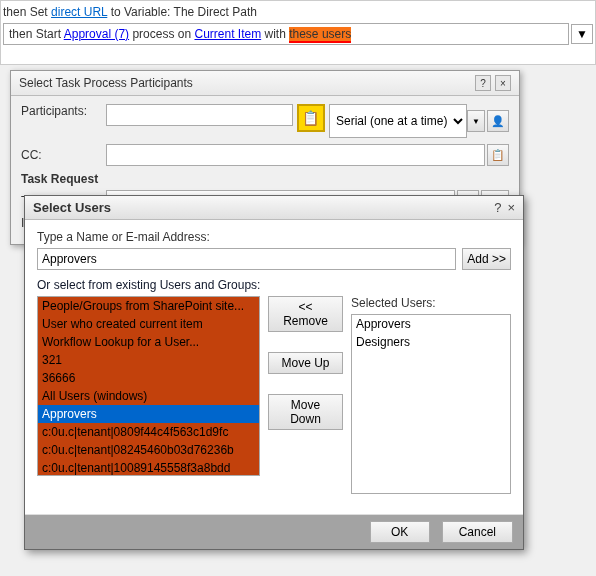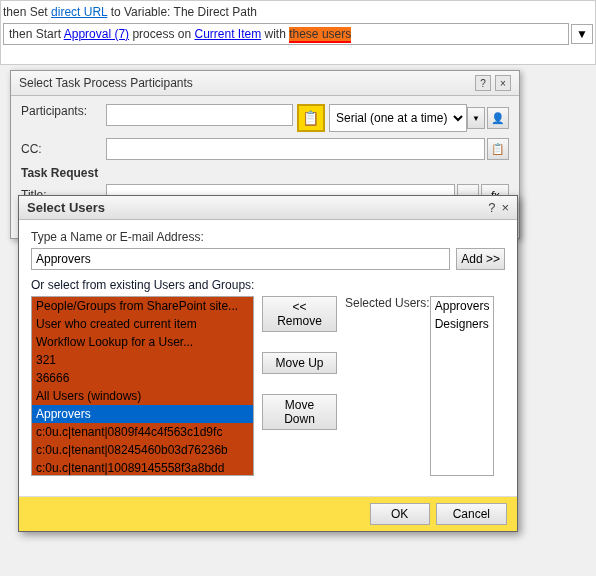--- a/index.html
+++ b/index.html
@@ -145,21 +145,21 @@
       background: #ffd700;
       border: 2px solid #c8a000;
       display: flex;
       align-items: center;
       justify-content: center;
       cursor: pointer;
       margin: 0 4px;
       font-size: 14px;
     }
     .serial-select {
-      height: 28px;
+      height: 34px;
       border: 1px solid #aaa;
       background: white;
       font-size: 12px;
       padding: 0 2px;
       min-width: 130px;
     }
     .serial-dropdown-btn {
       width: 18px;
       height: 22px;
       border: 1px solid #aaa;
@@ -222,21 +222,21 @@
     .instructions-label {
       width: 85px;
       font-size: 12px;
       color: #333;
     }
 
     
     .inner-dialog {
       position: absolute;
       top: 195px;
-      left: 18px;
+      left: 24px;
       width: 500px;
       background: white;
       border: 1px solid #666;
       box-shadow: 3px 3px 8px rgba(0,0,0,0.4);
     }
     .inner-titlebar {
       background: linear-gradient(to bottom, #f8f8f8, #e0e0e0);
       border-bottom: 1px solid #bbb;
       padding: 4px 8px;
       display: flex;
@@ -325,40 +325,41 @@
       border: 1px solid #aaa;
       padding: 3px 6px;
       font-size: 12px;
       cursor: pointer;
       text-align: center;
       width: 75px;
     }
     .right-list-container {
       width: 160px;
       display: flex;
+      flex-direction: column;
     }
     .right-label {
       font-size: 12px;
       color: #333;
       margin-bottom: 4px;
     }
     .right-list {
       border: 1px solid #aaa;
       background: white;
       height: 180px;
       overflow-y: auto;
       font-size: 12px;
     }
     .dialog-footer {
       display: flex;
       justify-content: flex-end;
       padding: 6px 10px;
-      gap: 6px;
+      gap: 12px;
       border-top: 1px solid #ddd;
-      background: #fde047;
+      background: #a3a3a3;
     }
     .footer-btn {
       background: linear-gradient(to bottom, #f8f8f8, #e0e0e0);
       border: 1px solid #aaa;
       padding: 3px 16px;
       font-size: 12px;
       cursor: pointer;
       min-width: 60px;
       text-align: center;
     }

